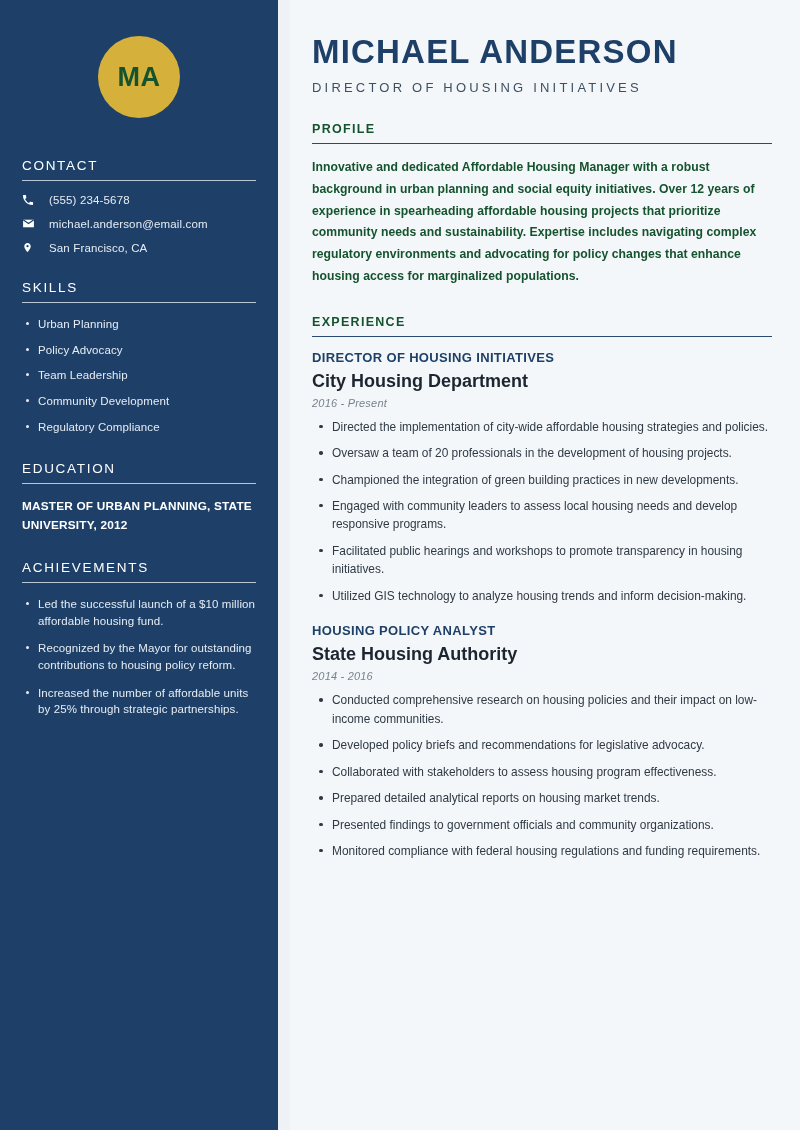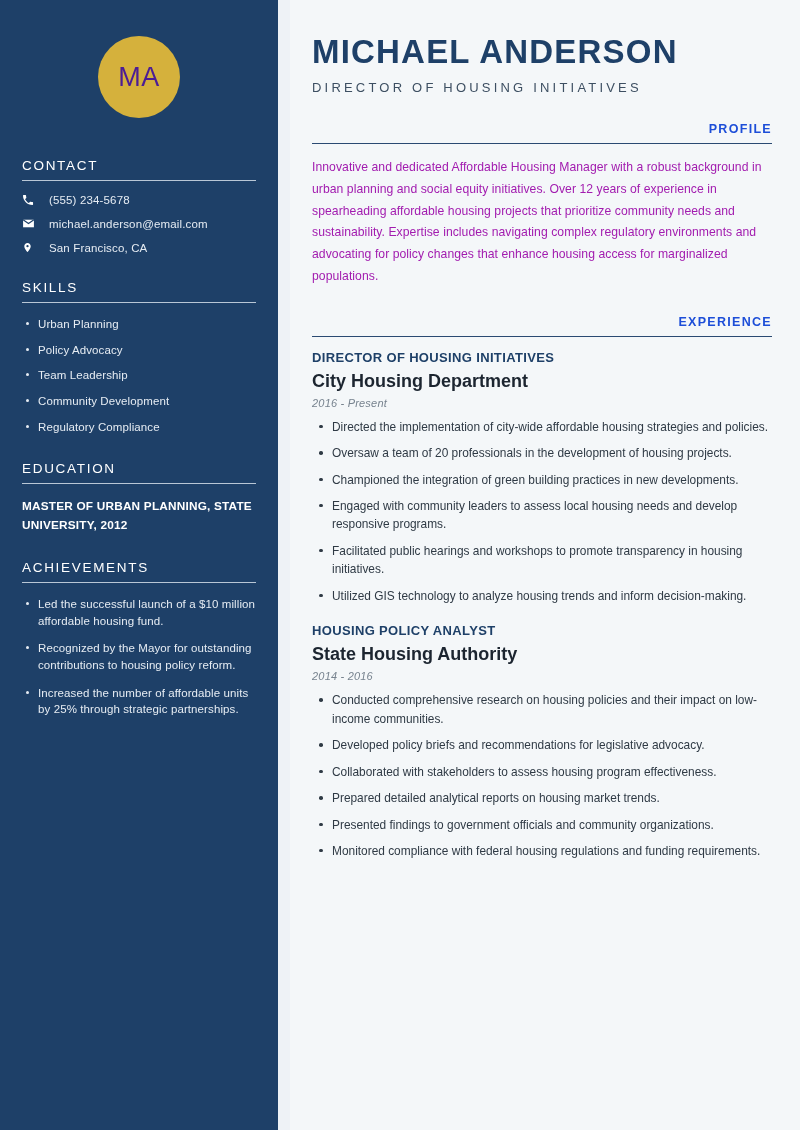--- a/index.html
+++ b/index.html
@@ -44,22 +44,22 @@
     height: 82px;
     border-radius: 50%;
     background: #d5b13c;
     display: flex;
     align-items: center;
     justify-content: center;
   }
 
   .avatar-initials {
     font-size: 27px;
-    font-weight: normal;
-    color: #4c1d95;
+    font-weight: bold;
+    color: #14532d;
     letter-spacing: 0.5px;
   }
 
   .side-section {
     margin-bottom: 26px;
   }
 
   .side-heading {
     font-size: 13.5px;
     font-weight: normal;
@@ -158,37 +158,37 @@
     color: #3d4f62;
     letter-spacing: 3.2px;
     margin-top: 10px;
   }
 
   .main-section { margin-top: 27px; }
 
   .main-heading {
     font-size: 12.5px;
     font-weight: bold;
-    color: #1d4ed8;
+    color: #14532d;
     letter-spacing: 1.3px;
     padding-bottom: 7px;
-    text-align: right;
   }
 
   .main-rule {
     height: 1px;
     background: #2a4a72;
     margin-bottom: 13px;
   }
 
   .profile-text {
     font-size: 12.2px;
-    color: #a21caf;
+    color: #14532d;
     line-height: 1.78;
     letter-spacing: 0.05px;
+    font-weight: bold;
   }
 
   .job { margin-bottom: 18px; }
 
   .job-title {
     font-size: 13px;
     font-weight: bold;
     color: #1e4068;
     letter-spacing: 0.35px;
     margin-bottom: 6px;

